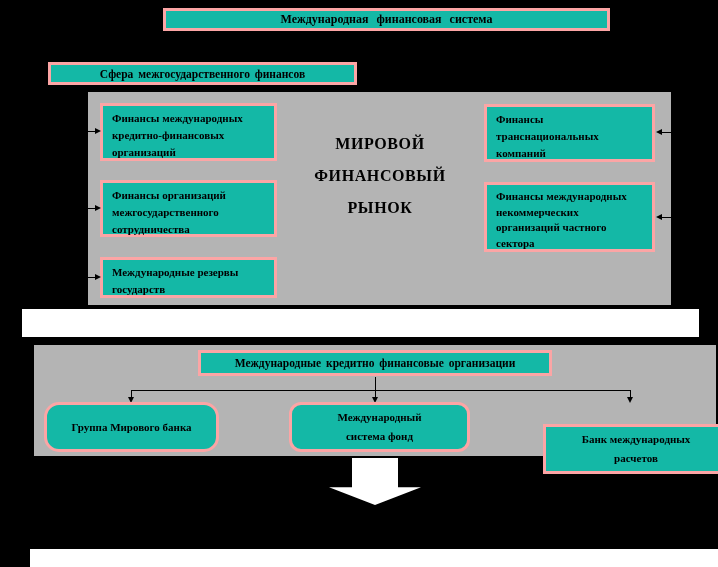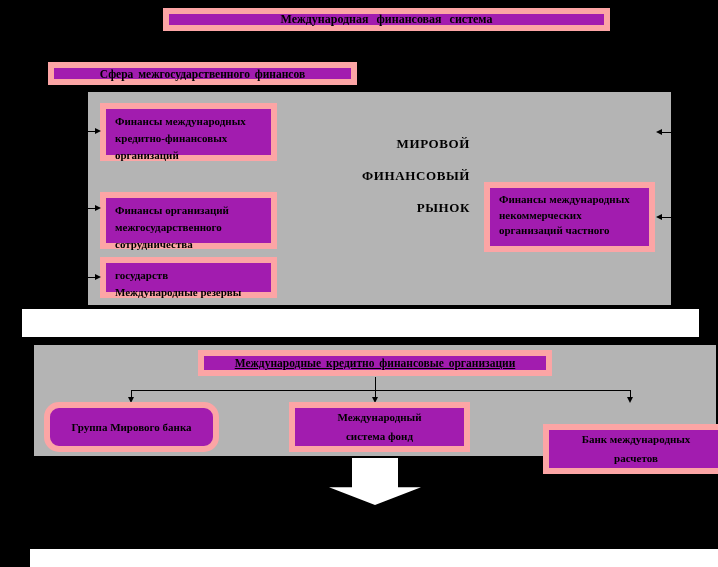--- a/index.html
+++ b/index.html
@@ -1,30 +1,30 @@
 <!DOCTYPE html>
 <html><head>
 <meta charset="utf-8">
 <style>
   html,body{margin:0;padding:0;background:#000;}
   .canvas{position:relative;width:718px;height:567px;background:#000000;overflow:hidden;
           font-family:"Liberation Serif","DejaVu Serif",serif;font-weight:bold;color:#000;}
   .abs{position:absolute;box-sizing:border-box;}
-  .white-box{background:#a21caf;border:6px solid #fca5a5;}
+  .white-box{background:#14b8a6;border:3px solid #fca5a5;}
   .flexc{display:flex;align-items:center;justify-content:center;text-align:center;}
   .gray{background-color:#b4b4b4;
         background-image:radial-gradient(#a4a4a4 18%,transparent 19%),radial-gradient(#c6c6c6 18%,transparent 19%);
         background-size:4px 4px;background-position:0 0,2px 2px;
         border:2px solid #000;}
   .pbox{font-size:11px;line-height:17px;padding:4px 6px 12px 9px;}
   .pbox4{line-height:15.5px;}
   .ln{display:block;}
   .title-font{font-size:12px;word-spacing:5px;}
   .bar-font{font-size:11.5px;word-spacing:2px;}
-  .market{font-size:13px;letter-spacing:0.6px;text-align:right;}
+  .market{font-size:16px;letter-spacing:0.6px;text-align:center;}
   .market .ln{line-height:32px;}
   .bbox{font-size:11px;line-height:19px;}
   
   .line-h{height:1px;background:#000;}
   .arr-r{height:0;border-top:1px solid #000;}
   .arr-r::after{content:"";position:absolute;right:-5px;top:-4px;width:0;height:0;
     border-left:6px solid #000;border-top:3.5px solid transparent;border-bottom:3.5px solid transparent;}
   .arr-l{height:0;border-top:1px solid #000;}
   .arr-l::before{content:"";position:absolute;left:-5px;top:-4px;width:0;height:0;
     border-right:6px solid #000;border-top:3.5px solid transparent;border-bottom:3.5px solid transparent;}
@@ -47,65 +47,71 @@
     <span>Сфера межгосударственного финансов</span>
   </div>
 
   <div class="abs gray" style="left:86px;top:90px;width:587px;height:217px;"></div>
 
   <div class="abs white-box pbox" style="left:100px;top:103px;width:177px;height:58px;">
     <span class="ln">Финансы международных</span>
     <span class="ln">кредитно-финансовых</span>
     <span class="ln">организаций</span>
   </div>
-  <div class="abs white-box pbox" style="left:100px;top:192px;width:177px;height:57px;">
+  <div class="abs white-box pbox" style="left:100px;top:180px;width:177px;height:57px;">
     <span class="ln">Финансы организаций</span>
     <span class="ln">межгосударственного</span>
     <span class="ln">сотрудничества</span>
   </div>
   <div class="abs white-box pbox" style="left:100px;top:257px;width:177px;height:41px;">
+    <span class="ln">Международные резервы</span>
     <span class="ln">государств</span>
-    <span class="ln">Международные резервы</span>
   </div>
 
   <div class="abs market" style="left:290px;top:128px;width:180px;height:100px;">
     <span class="ln">МИРОВОЙ</span>
     <span class="ln">ФИНАНСОВЫЙ</span>
     <span class="ln">РЫНОК</span>
   </div>
 
+  <div class="abs white-box pbox" style="left:484px;top:104px;width:171px;height:58px;">
+    <span class="ln">Финансы</span>
+    <span class="ln">транснациональных</span>
+    <span class="ln">компаний</span>
+  </div>
   <div class="abs white-box pbox pbox4" style="left:484px;top:182px;width:171px;height:70px;">
     <span class="ln">Финансы международных</span>
     <span class="ln">некоммерческих</span>
     <span class="ln">организаций частного</span>
+    <span class="ln">сектора</span>
   </div>
 
   <div class="abs arr-r" style="left:86px;top:131px;width:10px;"></div>
   <div class="abs arr-r" style="left:86px;top:208px;width:10px;"></div>
   <div class="abs arr-r" style="left:86px;top:277px;width:10px;"></div>
   <div class="abs arr-l" style="left:661px;top:132px;width:12px;"></div>
   <div class="abs arr-l" style="left:661px;top:217px;width:12px;"></div>
 
   <div class="abs" style="left:22px;top:309px;width:677px;height:28px;background:#fff;"></div>
 
   <div class="abs gray" style="left:32px;top:343px;width:686px;height:115px;"></div>
 
-  <div class="abs white-box flexc bar-font" style="left:198px;top:350px;width:354px;height:26px;text-decoration:underline;">
+  <div class="abs white-box flexc bar-font" style="left:198px;top:350px;width:354px;height:26px;">
     <span>Международные кредитно финансовые организации</span>
   </div>
 
   <div class="abs line-h" style="left:131px;top:390px;width:500px;"></div>
   <div class="abs arr-d" style="left:375px;top:377px;height:20px;"></div>
   <div class="abs arr-d" style="left:131px;top:390px;height:7px;"></div>
   <div class="abs arr-d" style="left:630px;top:390px;height:7px;"></div>
 
   <div class="abs white-box flexc bbox" style="left:44px;top:402px;width:175px;height:50px;border-radius:15px;">
     <span>Группа Мирового банка</span>
   </div>
-  <div class="abs white-box flexc bbox" style="left:289px;top:402px;width:181px;height:50px;">
+  <div class="abs white-box flexc bbox" style="left:289px;top:402px;width:181px;height:50px;border-radius:12px;">
     <span>
       <span class="ln">Международный</span>
       <span class="ln">система фонд</span>
     </span>
   </div>
   <div class="abs white-box flexc bbox" style="left:543px;top:424px;width:186px;height:50px;">
     <span>
       <span class="ln">Банк международных</span>
       <span class="ln">расчетов</span>
     </span>

